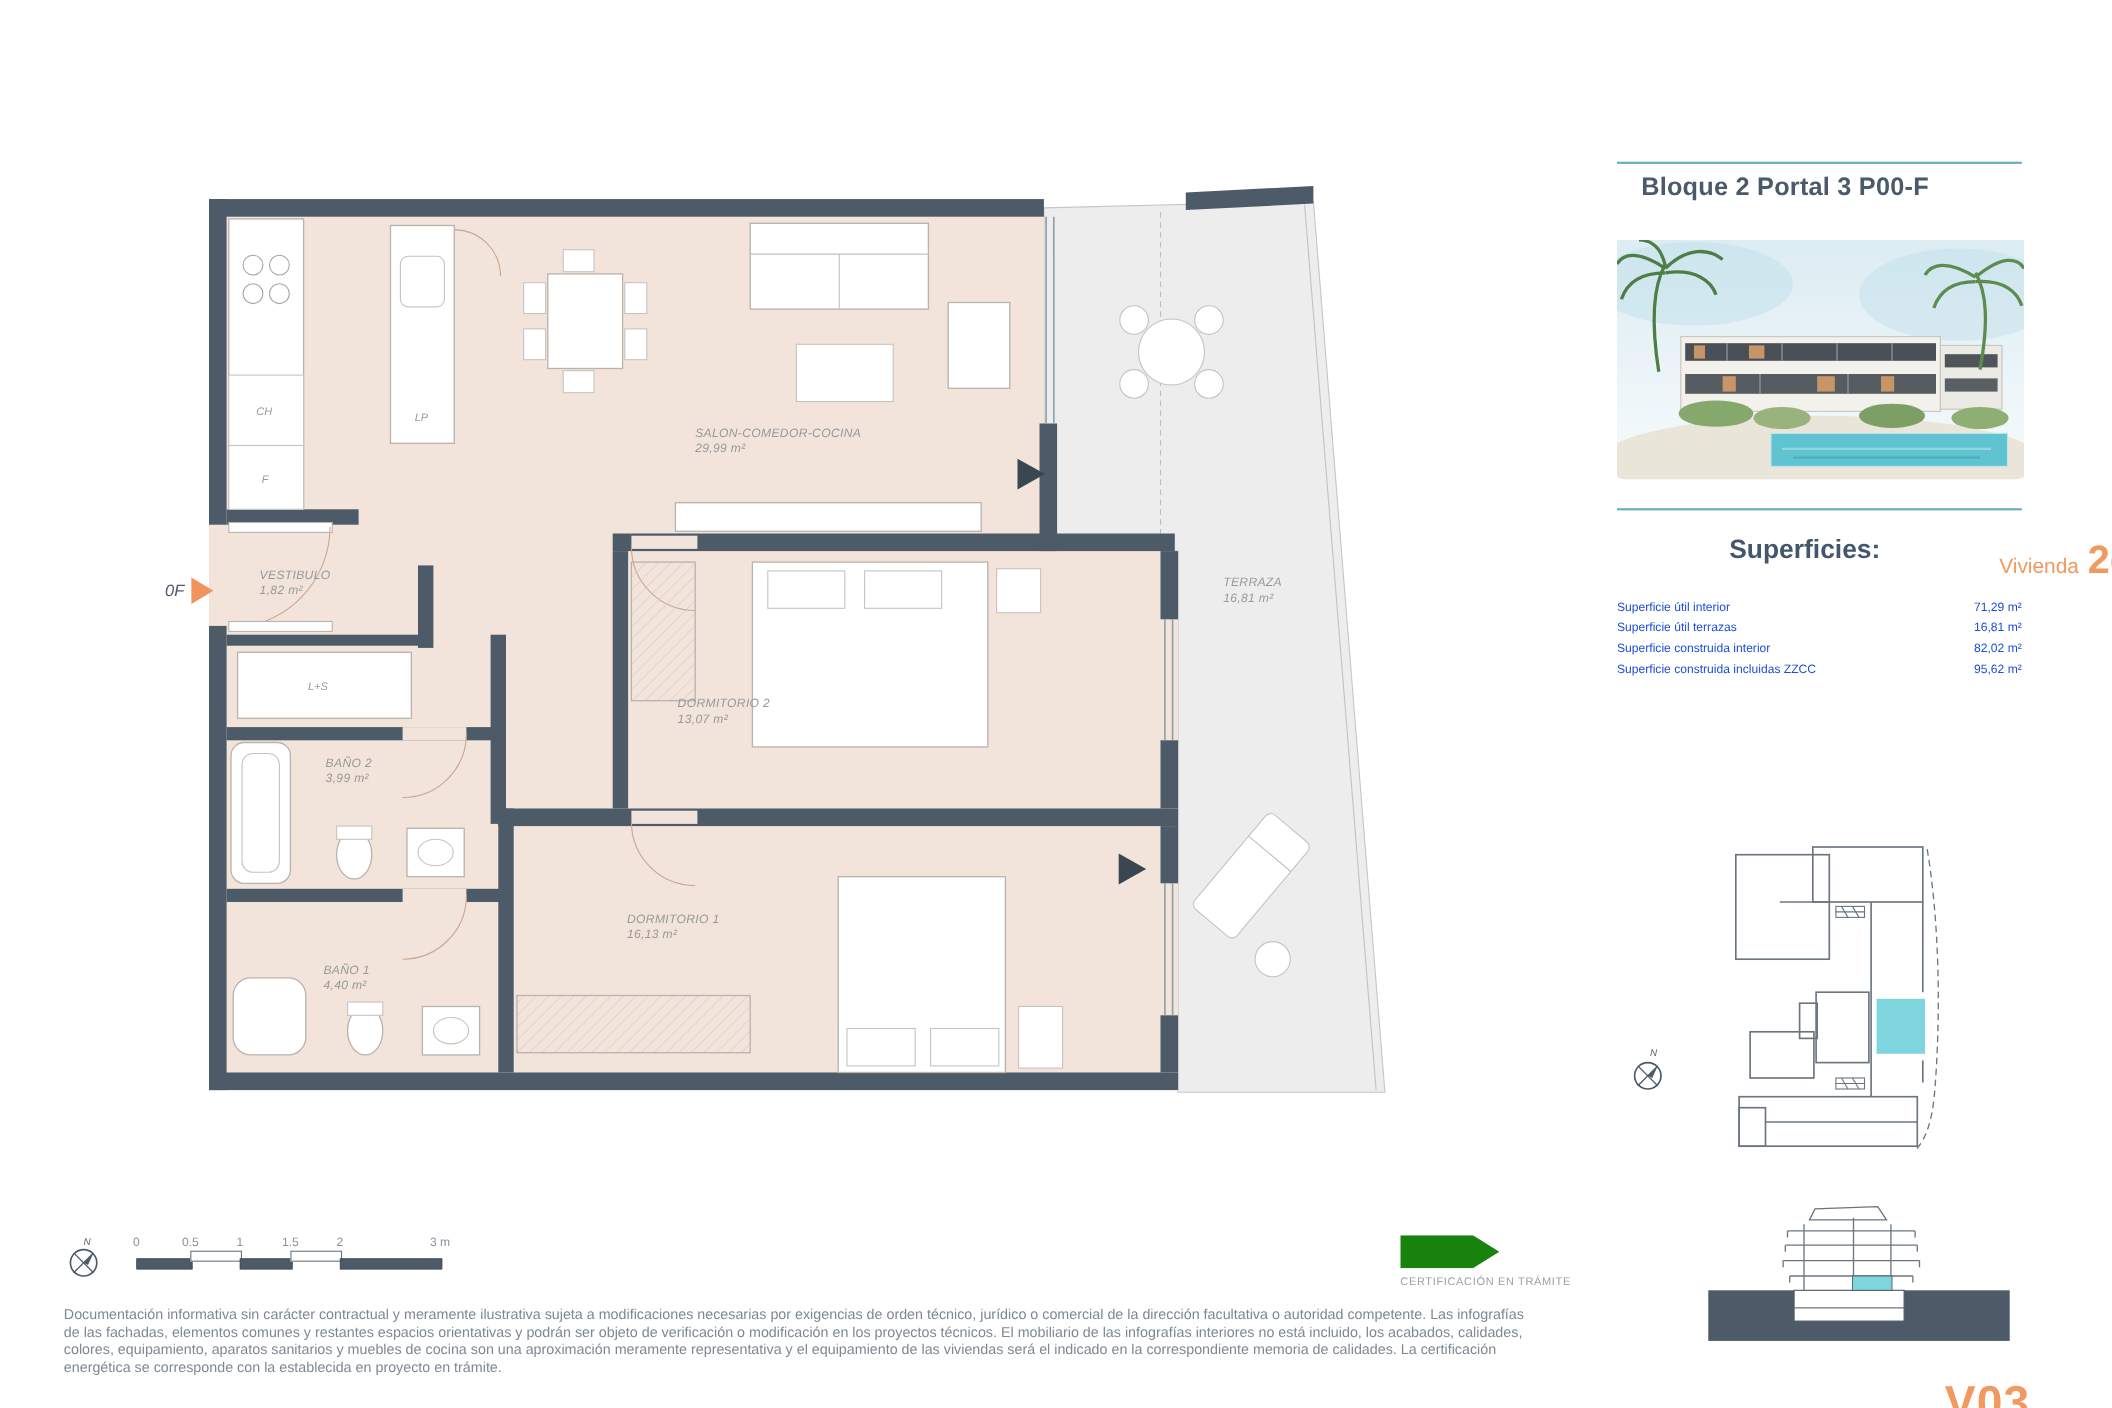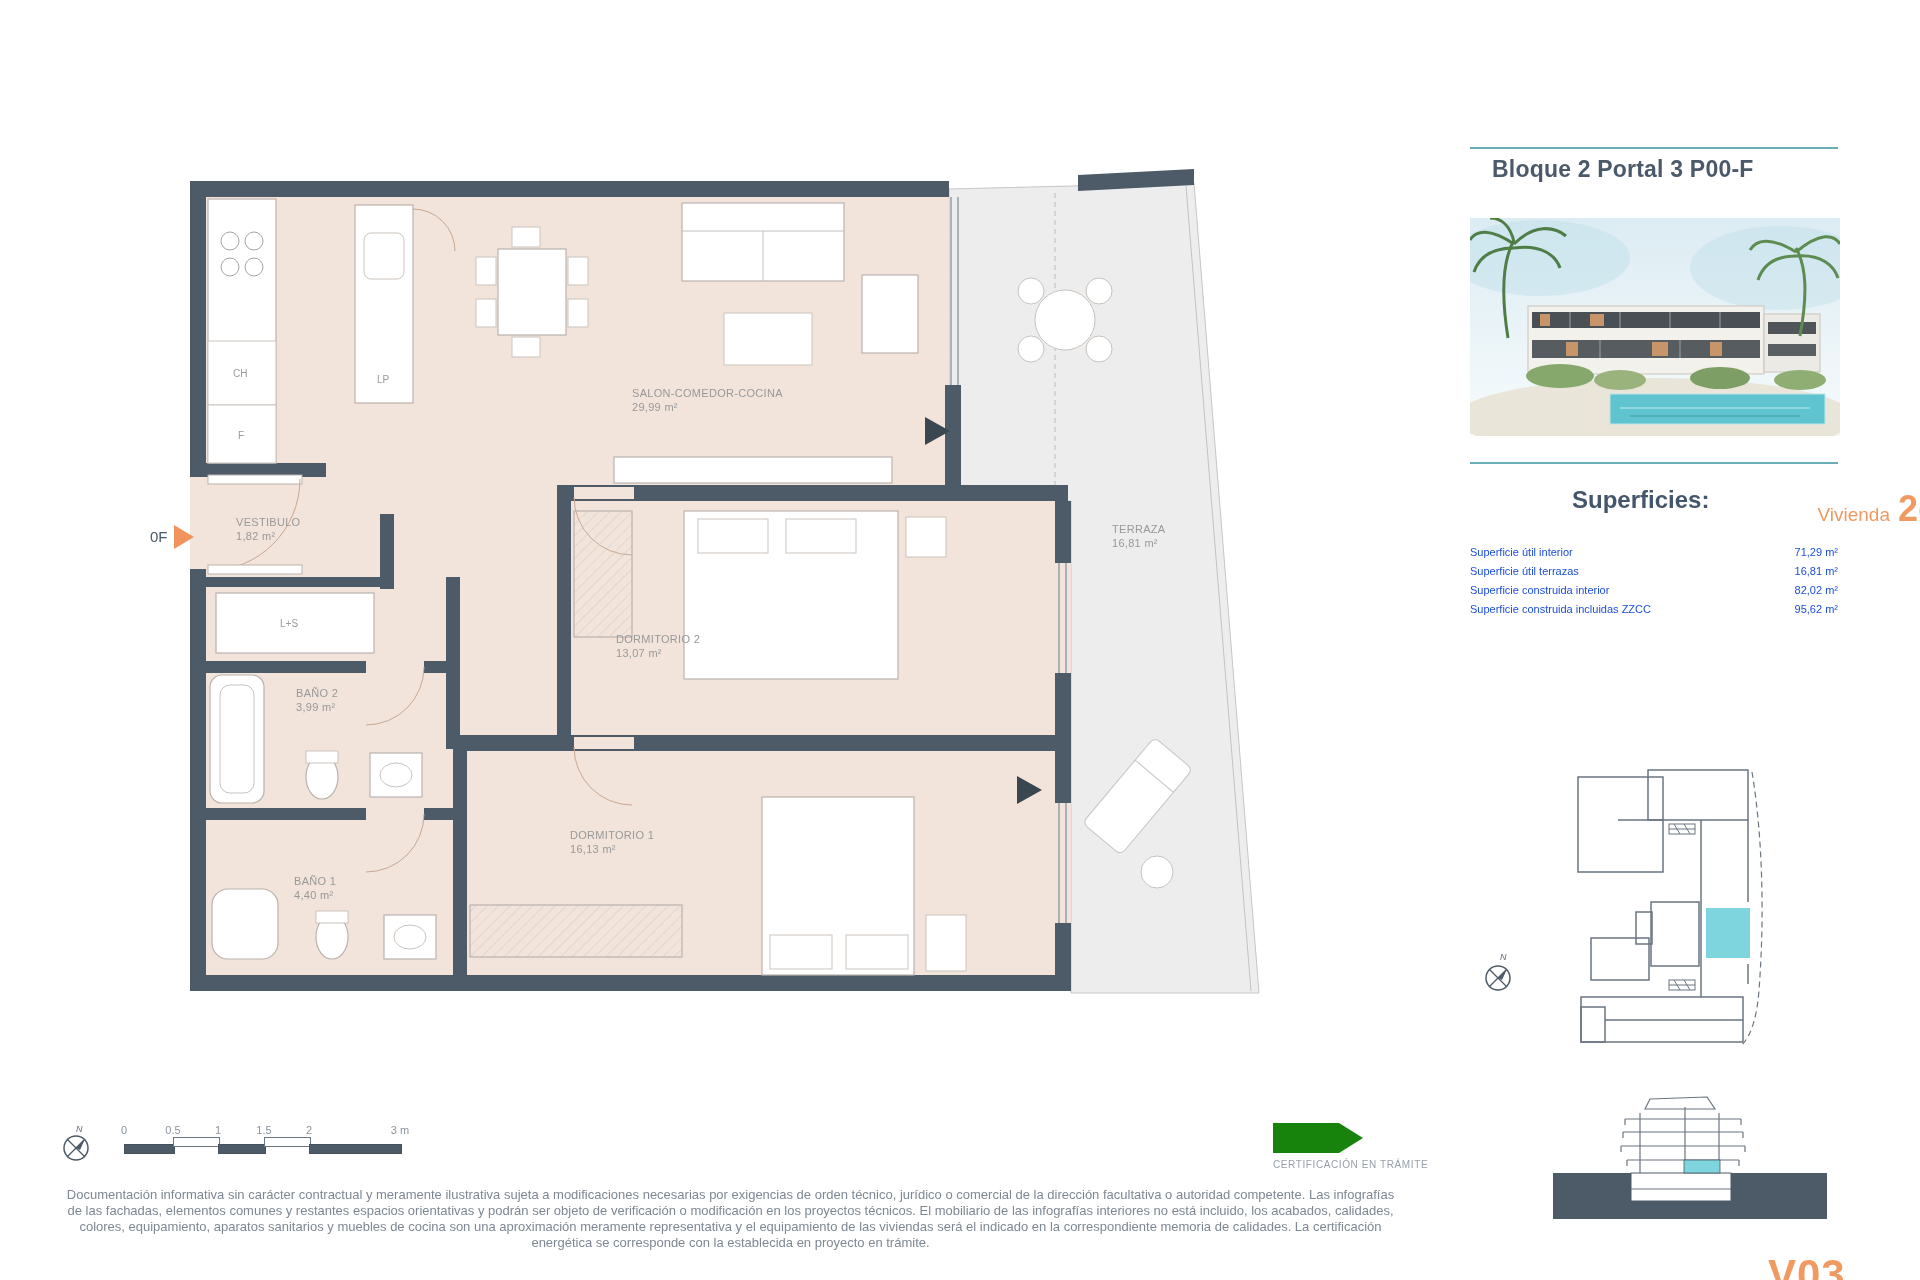--- a/index.html
+++ b/index.html
@@ -1,20 +1,20 @@
 <!DOCTYPE html>
 <html><head>
 <meta charset="utf-8">
 <style>
   html,body{margin:0;padding:0;background:#ffffff;}
   body{font-family:"Liberation Sans", sans-serif;}
   #page{position:relative;width:1920px;height:1280px;background:#ffffff;overflow:hidden;}
 
   
-  #plan-wrap{position:absolute;left:150px;top:145px;width:1120px;height:880px;}
+  #plan-wrap{position:absolute;left:150px;top:145px;width:1120px;height:880px;font-style:italic;}
   .plan-label{font-size:11px;fill:#97999b;letter-spacing:.3px;}
   .plan-label-s{font-size:10px;fill:#97999b;}
   .furn{fill:#ffffff;stroke:#b9b3ae;stroke-width:1.2;}
   .furn2{fill:#ffffff;stroke:#c9c3be;stroke-width:1;}
   .wall{fill:#4d5a68;}
   .arc{fill:none;stroke:#c8a792;stroke-width:1;}
   .thin{stroke:#c2c2c2;stroke-width:1;fill:none;}
 
   
   .rule{position:absolute;left:1470px;width:368px;height:2px;background:#68aeb5;}
@@ -29,21 +29,21 @@
   .sup-row{display:flex;justify-content:space-between;font-size:11px;color:#1d4ed8;line-height:19px;}
   .sup-row .val{text-align:left;}
 
   
   #scalebar{position:absolute;left:60px;top:1116px;width:380px;height:50px;}
   .tick{position:absolute;top:8px;transform:translateX(-50%);font-size:11px;color:#8a93a0;}
   .segd{position:absolute;height:8px;background:#4d5a68;border:1px solid #45515d;top:28px;}
   .segw{position:absolute;height:8px;background:#ffffff;border:1px solid #6b7683;top:21px;}
   #cert{position:absolute;left:1273px;top:1123px;width:180px;}
   #cert-label{margin-top:2px;font-size:10px;color:#979fa8;letter-spacing:.6px;}
-  #legal{position:absolute;left:58px;top:1187px;width:1345px;font-size:13px;color:#7e8893;line-height:1.24;text-align:center;}
+  #legal{position:absolute;left:58px;top:1187px;width:1345px;font-size:13px;color:#7e8893;line-height:1.24;}
   #legal2{position:absolute;left:58px;top:1264px;width:1345px;font-size:13px;color:#7e8893;}
   #v03{position:absolute;left:1768px;top:1251px;font-size:42px;font-weight:bold;color:#f09a62;letter-spacing:1px;}
 
   
   #locator{position:absolute;left:1556px;top:752px;}
   #locator-compass{position:absolute;left:1480px;top:950px;}
   #section{position:absolute;left:1545px;top:1085px;}
 </style>
 </head>
 <body>

